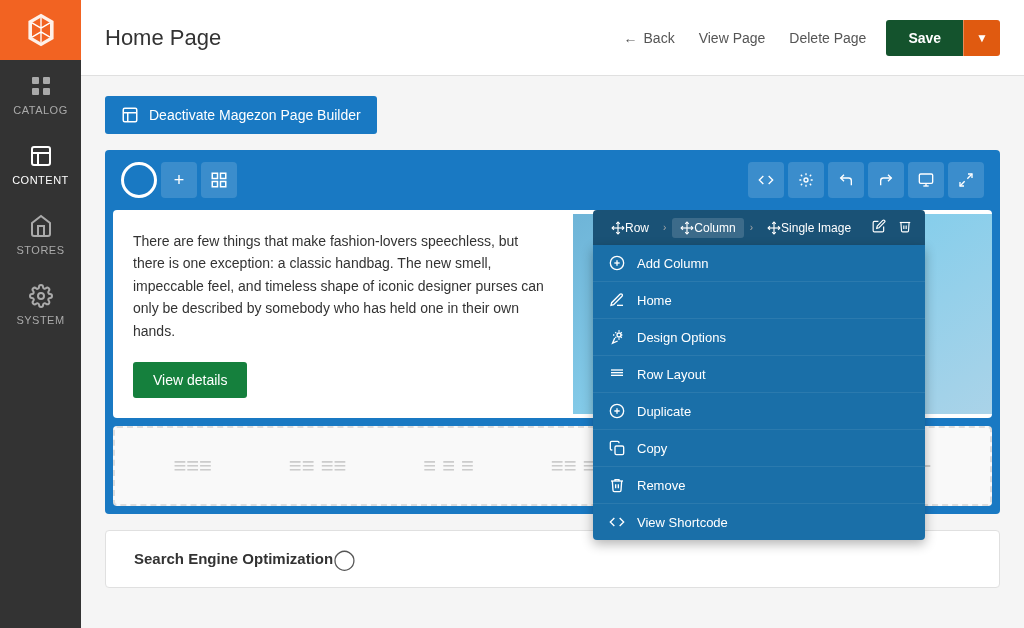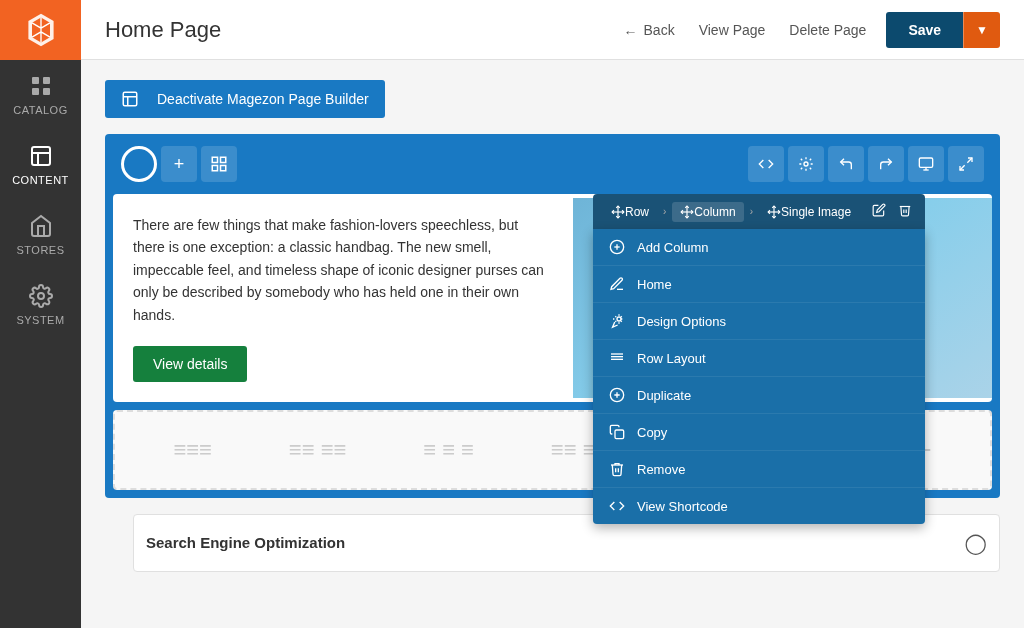--- a/index.html
+++ b/index.html
@@ -43,21 +43,21 @@
     
     .main {
       flex: 1;
       display: flex;
       flex-direction: column;
       overflow: hidden;
     }
 
     
     .topbar {
-      height: 60px;
+      height: 76px;
       background: #fff;
       border-bottom: 1px solid #e0e0e0;
       display: flex;
       align-items: center;
       padding: 0 24px;
       gap: 20px;
     }
     .topbar-title {
       font-size: 22px;
       font-weight: 400;
@@ -76,21 +76,21 @@
       color: #555;
       font-size: 14px;
       cursor: pointer;
       text-decoration: none;
     }
     .save-btn-group {
       display: flex;
       align-items: stretch;
     }
     .save-btn {
-      background: #0c4a6e;
+      background: #14532d;
       color: #fff;
       border: none;
       padding: 10px 22px;
       font-size: 14px;
       font-weight: 600;
       cursor: pointer;
       border-radius: 3px 0 0 3px;
     }
     .save-dropdown {
       background: #e05a10;
@@ -112,21 +112,21 @@
     }
 
     
     .deactivate-banner {
       background: #1979c3;
       color: #fff;
       padding: 10px 16px;
       border-radius: 3px;
       display: flex;
       align-items: center;
-      gap: 18px;
+      gap: 10px;
       font-size: 14px;
       font-weight: 500;
       width: fit-content;
       margin-bottom: 16px;
       cursor: pointer;
     }
     .deactivate-banner svg { width: 18px; height: 18px; }
 
     
     .builder-container {
@@ -294,26 +294,24 @@
       color: #ccc;
       font-size: 28px;
     }
 
     
     .seo-section {
       background: #fff;
       border: 1px solid #e0e0e0;
       border-radius: 4px;
       margin-top: 16px;
-      padding: 16px 12px;
-      display: flex;
-      align-items: center;
-      justify-content: space-between;
-      cursor: pointer;
-      margin-left: 28px;
+      padding: 16px 28px;
+      display: flex;
+      align-items: center;
+      cursor: pointer;
     }
     .seo-title {
       font-size: 15px;
       font-weight: 600;
       color: #333;
     }
     .seo-chevron { color: #555; font-size: 20px; }
   </style>
 </head>
 <body>

